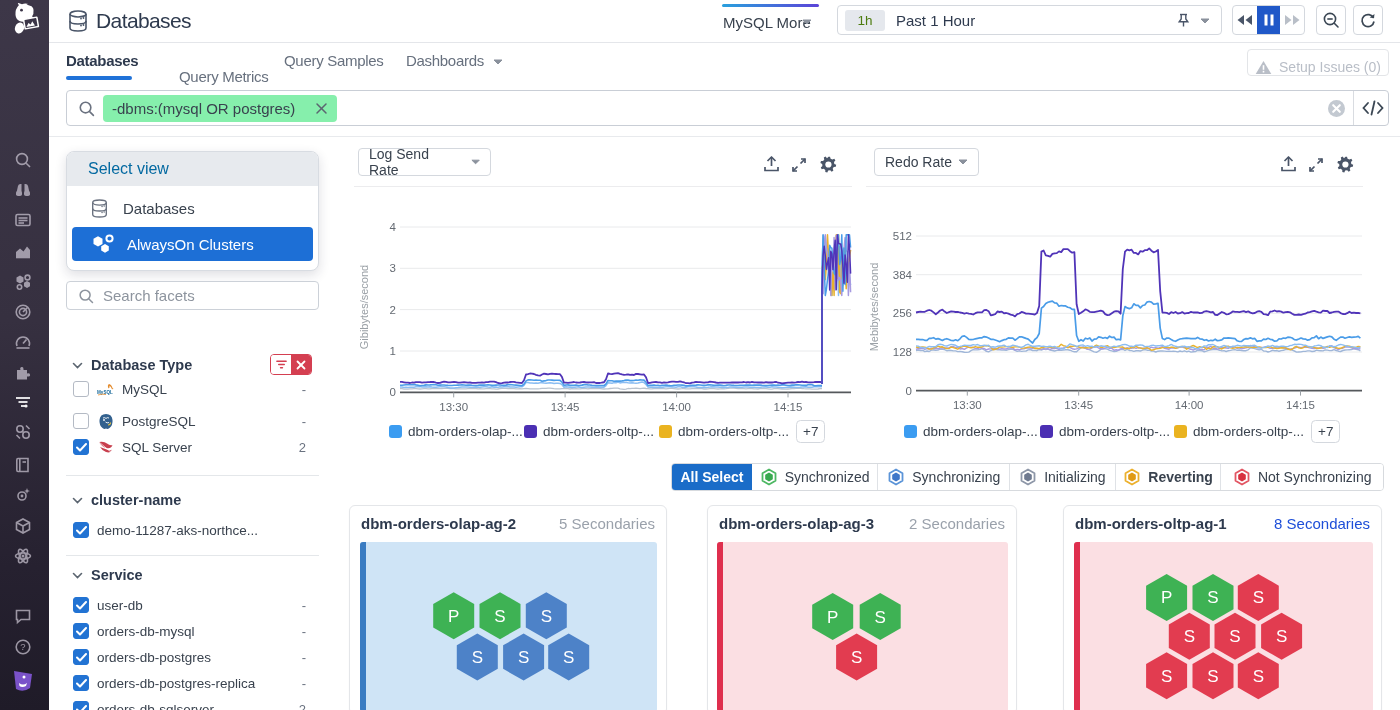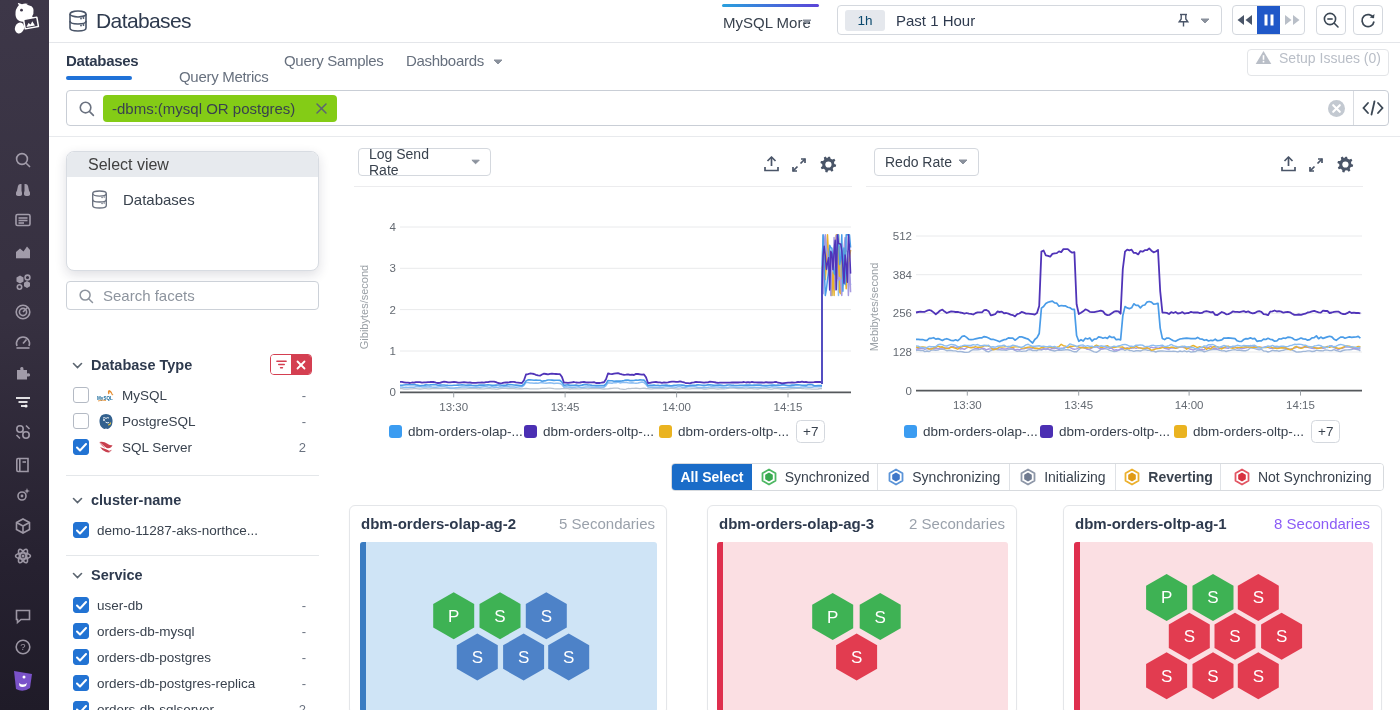--- a/index.html
+++ b/index.html
@@ -173,21 +173,21 @@
 
   <div class="abs" style="left:673px;top:4px;width:97px;height:3px;border-radius:2px;background:linear-gradient(90deg,#29a0dd,#5b43d8);"></div>
   <div class="abs" style="left:674px;top:14px;font-size:15px;color:#39424e;">MySQL More</div>
   <div class="abs" style="left:753px;top:19px;">
       <svg width="10" height="6" viewBox="0 0 10 6">
         <path d="M1 1 L5 5 L9 1 Z" fill="#8a919c" stroke="#8a919c" stroke-linejoin="round"></path>
       </svg>
     </div>
 
   <div class="abs" style="left:788px;top:5px;width:385px;height:30px;border:1px solid #d4d8de;border-radius:4px;background:#fff;">
-     <div class="abs" style="left:7px;top:4px;width:40px;height:21px;background:#e5e8ed;border-radius:3px;text-align:center;font-size:13.5px;color:#0c4a6e;line-height:21px;">1h</div>
+     <div class="abs" style="left:7px;top:4px;width:40px;height:21px;background:#e5e8ed;border-radius:3px;text-align:center;font-size:13.5px;color:#4d7c0f;line-height:21px;">1h</div>
      <div class="abs" style="left:58px;top:6px;font-size:15px;color:#2e3a4e;">Past 1 Hour</div>
      <div class="abs" style="left:339px;top:7px;">
         <svg width="13" height="15" viewBox="0 0 13 15">
           <g stroke="#4a5568" stroke-width="1.4" fill="none">
             <path d="M3 1.5 L10 1.5"></path>
             <path d="M4.2 1.5 L4.2 6 L2.2 8.8 L10.8 8.8 L8.8 6 L8.8 1.5"></path>
             <path d="M6.5 8.8 L6.5 13.5"></path>
           </g>
         </svg>
       </div>
@@ -237,39 +237,39 @@
   <div class="tab" style="left:17px;color:#2e3a4e;font-weight:bold;top:9px;">Databases</div>
   <div class="abs" style="left:17px;top:33px;width:66px;height:4px;background:#1f72d8;border-radius:2px;"></div>
   <div class="tab" style="left:130px;top:9px;margin-top:16px;">Query Metrics</div>
   <div class="tab" style="left:235px;top:9px;">Query Samples</div>
   <div class="tab" style="left:357px;top:9px;">Dashboards</div>
   <div class="abs" style="left:444px;top:16px;">
       <svg width="10" height="6" viewBox="0 0 10 6">
         <path d="M1 1 L5 5 L9 1 Z" fill="#8a919c" stroke="#8a919c" stroke-linejoin="round"></path>
       </svg>
     </div>
-  <div class="abs" style="left:1198px;top:6px;width:142px;height:27px;border:1px solid #e3e5e8;border-radius:4px;display:flex;align-items:flex-start;justify-content:center;gap:7px;">
+  <div class="abs" style="left:1198px;top:6px;width:142px;height:27px;border:1px solid #e3e5e8;border-radius:4px;display:flex;align-items:flex-end;justify-content:center;gap:7px;">
     <svg width="17" height="15" viewBox="0 0 17 15">
         <path d="M8.5 1 L16.3 14 L0.7 14 Z" fill="#b9bec7"></path>
         <rect x="7.7" y="5.2" width="1.6" height="4.6" fill="#fff"></rect>
         <rect x="7.7" y="10.8" width="1.6" height="1.7" fill="#fff"></rect>
       </svg>
       <span style="font-size:14px;color:#b9bec7;">Setup Issues (0)</span>
   </div>
 </div>
 
 <div id="searchrow">
   <div class="abs" style="left:17px;top:4px;width:1323px;height:36px;border:1px solid #c9ced6;border-radius:4px;background:#fff;">
     <div class="abs" style="left:11px;top:9px;">
         <svg width="17" height="17" viewBox="0 0 18 18">
           <circle cx="8" cy="8" r="5.6" fill="none" stroke="#6b7280" stroke-width="1.7"></circle>
           <line x1="12.3" y1="12.3" x2="16.3" y2="16.3" stroke="#6b7280" stroke-width="1.7" stroke-linecap="round"></line>
         </svg>
       </div>
-    <div class="abs" style="left:36px;top:4px;height:27px;background:#84cc16;border-radius:4px;display:flex;align-items:center;padding:12px 9px;gap:20px;">
+    <div class="abs" style="left:36px;top:4px;height:27px;background:#86efac;border-radius:4px;display:flex;align-items:center;padding:12px 9px;gap:20px;">
       <span style="font-size:15px;color:#39424e;">-dbms:(mysql OR postgres)</span>
         <svg width="13" height="13" viewBox="0 0 13 13">
           <g stroke="#5b6570" stroke-width="1.5" stroke-linecap="round">
             <line x1="2" y1="2" x2="11" y2="11"></line>
             <line x1="11" y1="2" x2="2" y2="11"></line>
           </g>
         </svg>
     </div>
     <div class="abs" style="left:1260px;top:8px;">
         <svg width="19" height="19" viewBox="0 0 19 19">
@@ -506,21 +506,21 @@
         <text x="115.7" y="80.5" font-size="17" fill="#fff" text-anchor="middle">P</text>
         <polygon points="163.2,51.0 183.7,62.75 183.7,86.25 163.2,98.0 142.7,86.25 142.7,62.75" fill="#3eb254"></polygon>
         <text x="163.2" y="80.5" font-size="17" fill="#fff" text-anchor="middle">S</text>
         <polygon points="139.6,91.5 160.1,103.25 160.1,126.75 139.6,138.5 119.1,126.75 119.1,103.25" fill="#e23c50"></polygon>
         <text x="139.6" y="121.0" font-size="17" fill="#fff" text-anchor="middle">S</text>
       </svg>
   </div>
 </div>
 <div class="abs" style="left:1063px;top:505px;width:319px;height:210px;background:#fff;border:1px solid #e4e6e9;border-radius:6px;box-shadow:0 1px 2px rgba(0,0,0,0.04);">
   <div class="abs" style="left:11px;top:9px;font-size:15px;font-weight:bold;color:#2e3a4e;">dbm-orders-oltp-ag-1</div>
-  <div class="abs" style="right:11px;top:9px;font-size:15px;color:#8b5cf6;">8 Secondaries</div>
+  <div class="abs" style="right:11px;top:9px;font-size:15px;color:#1d4ed8;">8 Secondaries</div>
   <div class="abs" style="left:10px;top:36px;width:299px;height:170px;background:#fbdfe3;border-radius:3px;">
     <div class="abs" style="left:0;top:0;width:6px;height:170px;background:#df2f4e;border-radius:3px 0 0 3px;"></div>
     <svg width="299" height="170">
         <polygon points="92.6,31.9 113.1,43.65 113.1,67.15 92.6,78.9 72.1,67.15 72.1,43.65" fill="#3eb254"></polygon>
         <text x="92.6" y="61.4" font-size="17" fill="#fff" text-anchor="middle">P</text>
         <polygon points="139.0,31.9 159.5,43.65 159.5,67.15 139.0,78.9 118.5,67.15 118.5,43.65" fill="#3eb254"></polygon>
         <text x="139.0" y="61.4" font-size="17" fill="#fff" text-anchor="middle">S</text>
         <polygon points="184.3,31.9 204.8,43.65 204.8,67.15 184.3,78.9 163.8,67.15 163.8,43.65" fill="#e23c50"></polygon>
         <text x="184.3" y="61.4" font-size="17" fill="#fff" text-anchor="middle">S</text>
         <polygon points="115.3,70.7 135.8,82.45 135.8,105.95 115.3,117.7 94.8,105.95 94.8,82.45" fill="#e23c50"></polygon>
@@ -535,33 +535,41 @@
         <text x="139.0" y="139.8" font-size="17" fill="#fff" text-anchor="middle">S</text>
         <polygon points="184.3,110.30000000000001 204.8,122.05000000000001 204.8,145.55 184.3,157.3 163.8,145.55 163.8,122.05000000000001" fill="#e23c50"></polygon>
         <text x="184.3" y="139.8" font-size="17" fill="#fff" text-anchor="middle">S</text>
       </svg>
   </div>
 </div>
 
 <div class="abs" style="left:66px;top:136px;width:253px;height:574px;z-index:10;">
 
   <div class="abs" style="left:0;top:15px;width:253px;height:120px;background:#fff;border:1px solid #d8dce2;border-radius:8px;box-shadow:0 4px 12px rgba(30,30,60,0.14);overflow:hidden;">
-    <div style="height:25px;background:#e7eaee;display:flex;align-items:center;padding-left:21px;font-size:16px;color:#404040;">Select view</div>
+    <div style="height:34px;background:#e7eaee;display:flex;align-items:center;padding-left:21px;font-size:16px;color:#0369a1;">Select view</div>
     <div style="height:37px;display:flex;align-items:center;padding-left:24px;gap:15px;margin-top:4px;">
         <svg width="17" height="19" viewBox="0 0 20 22">
           <ellipse cx="10" cy="4" rx="8" ry="3" fill="none" stroke="#6b7280" stroke-width="1.6"></ellipse>
           <path d="M2 4 L2 18 Q2 21 10 21 Q18 21 18 18 L18 4" fill="none" stroke="#6b7280" stroke-width="1.6"></path>
           <path d="M2 11 Q2 14 10 14 Q18 14 18 11" fill="none" stroke="#6b7280" stroke-width="1.6"></path>
           <circle cx="13" cy="8.6" r="0.9" fill="#6b7280"></circle>
           <circle cx="15.5" cy="8" r="0.9" fill="#6b7280"></circle>
           <circle cx="13" cy="15.6" r="0.9" fill="#6b7280"></circle>
           <circle cx="15.5" cy="15" r="0.9" fill="#6b7280"></circle>
         </svg>
         <span style="font-size:15px;color:#39424e;">Databases</span>
       </div>
+    <div style="height:34px;display:flex;align-items:center;padding-left:19px;gap:12px;margin:0 5px;background:#1d6fd6;border-radius:4px;">
+        <svg width="24" height="22" viewBox="0 0 24 22">
+          <polygon points="7,3.2 11.5,5.8 11.5,10.9 7,13.5 2.5,10.9 2.5,5.8" fill="#fff"></polygon>
+          <polygon points="14,11 17.8,13.2 17.8,17.5 14,19.7 10.2,17.5 10.2,13.2" fill="#fff"></polygon>
+          <circle cx="18.5" cy="5.5" r="3.1" fill="none" stroke="#fff" stroke-width="2"></circle>
+        </svg>
+        <span style="font-size:15px;color:#fff;">AlwaysOn Clusters</span>
+      </div>
   </div>
 
   <div class="abs" style="left:0;top:145px;width:253px;height:29px;border:1px solid #ccd1d8;border-radius:4px;background:#fff;display:flex;align-items:center;padding-left:11px;gap:9px;">
     <svg width="16" height="16" viewBox="0 0 18 18">
         <circle cx="8" cy="8" r="5.6" fill="none" stroke="#8d949e" stroke-width="1.7"></circle>
         <line x1="12.3" y1="12.3" x2="16.3" y2="16.3" stroke="#8d949e" stroke-width="1.7" stroke-linecap="round"></line>
       </svg>
       <span style="font-size:15px;color:#8d949e;">Search facets</span>
   </div>
 
@@ -584,21 +592,21 @@
       </div>
      <div style="width:21px;background:#d43f51;display:flex;align-items:center;justify-content:center;">
         <svg width="10" height="10" viewBox="0 0 10 10">
           <g stroke="#fff" stroke-width="1.8" stroke-linecap="round">
             <line x1="1.5" y1="1.5" x2="8.5" y2="8.5"></line>
             <line x1="8.5" y1="1.5" x2="1.5" y2="8.5"></line>
           </g>
         </svg>
       </div>
   </div>
-  <div class="frow" style="top:246px">
+  <div class="frow" style="top:240px">
       <span class="cb"></span>
       <span class="ficon">
         <svg width="17" height="15" viewBox="0 0 17 15">
           <path d="M12 2 Q14.5 2.5 15.5 6 L16.5 7 L15 7.2 Q14 4.5 12.5 3.8 Q13 6 11.5 6.5 Q10 3 12 2 Z" fill="#e48b2c"></path>
           <text x="0" y="11.5" font-size="4.6" font-weight="bold" fill="#1a6a9a" font-family="Liberation Sans">MySQL</text>
           <path d="M1 13 Q5 11.5 9 12.5" fill="none" stroke="#e48b2c" stroke-width="0.8"></path>
         </svg>
       </span>
       <span class="flabel">MySQL</span>
       <span class="fcount">-</span>

